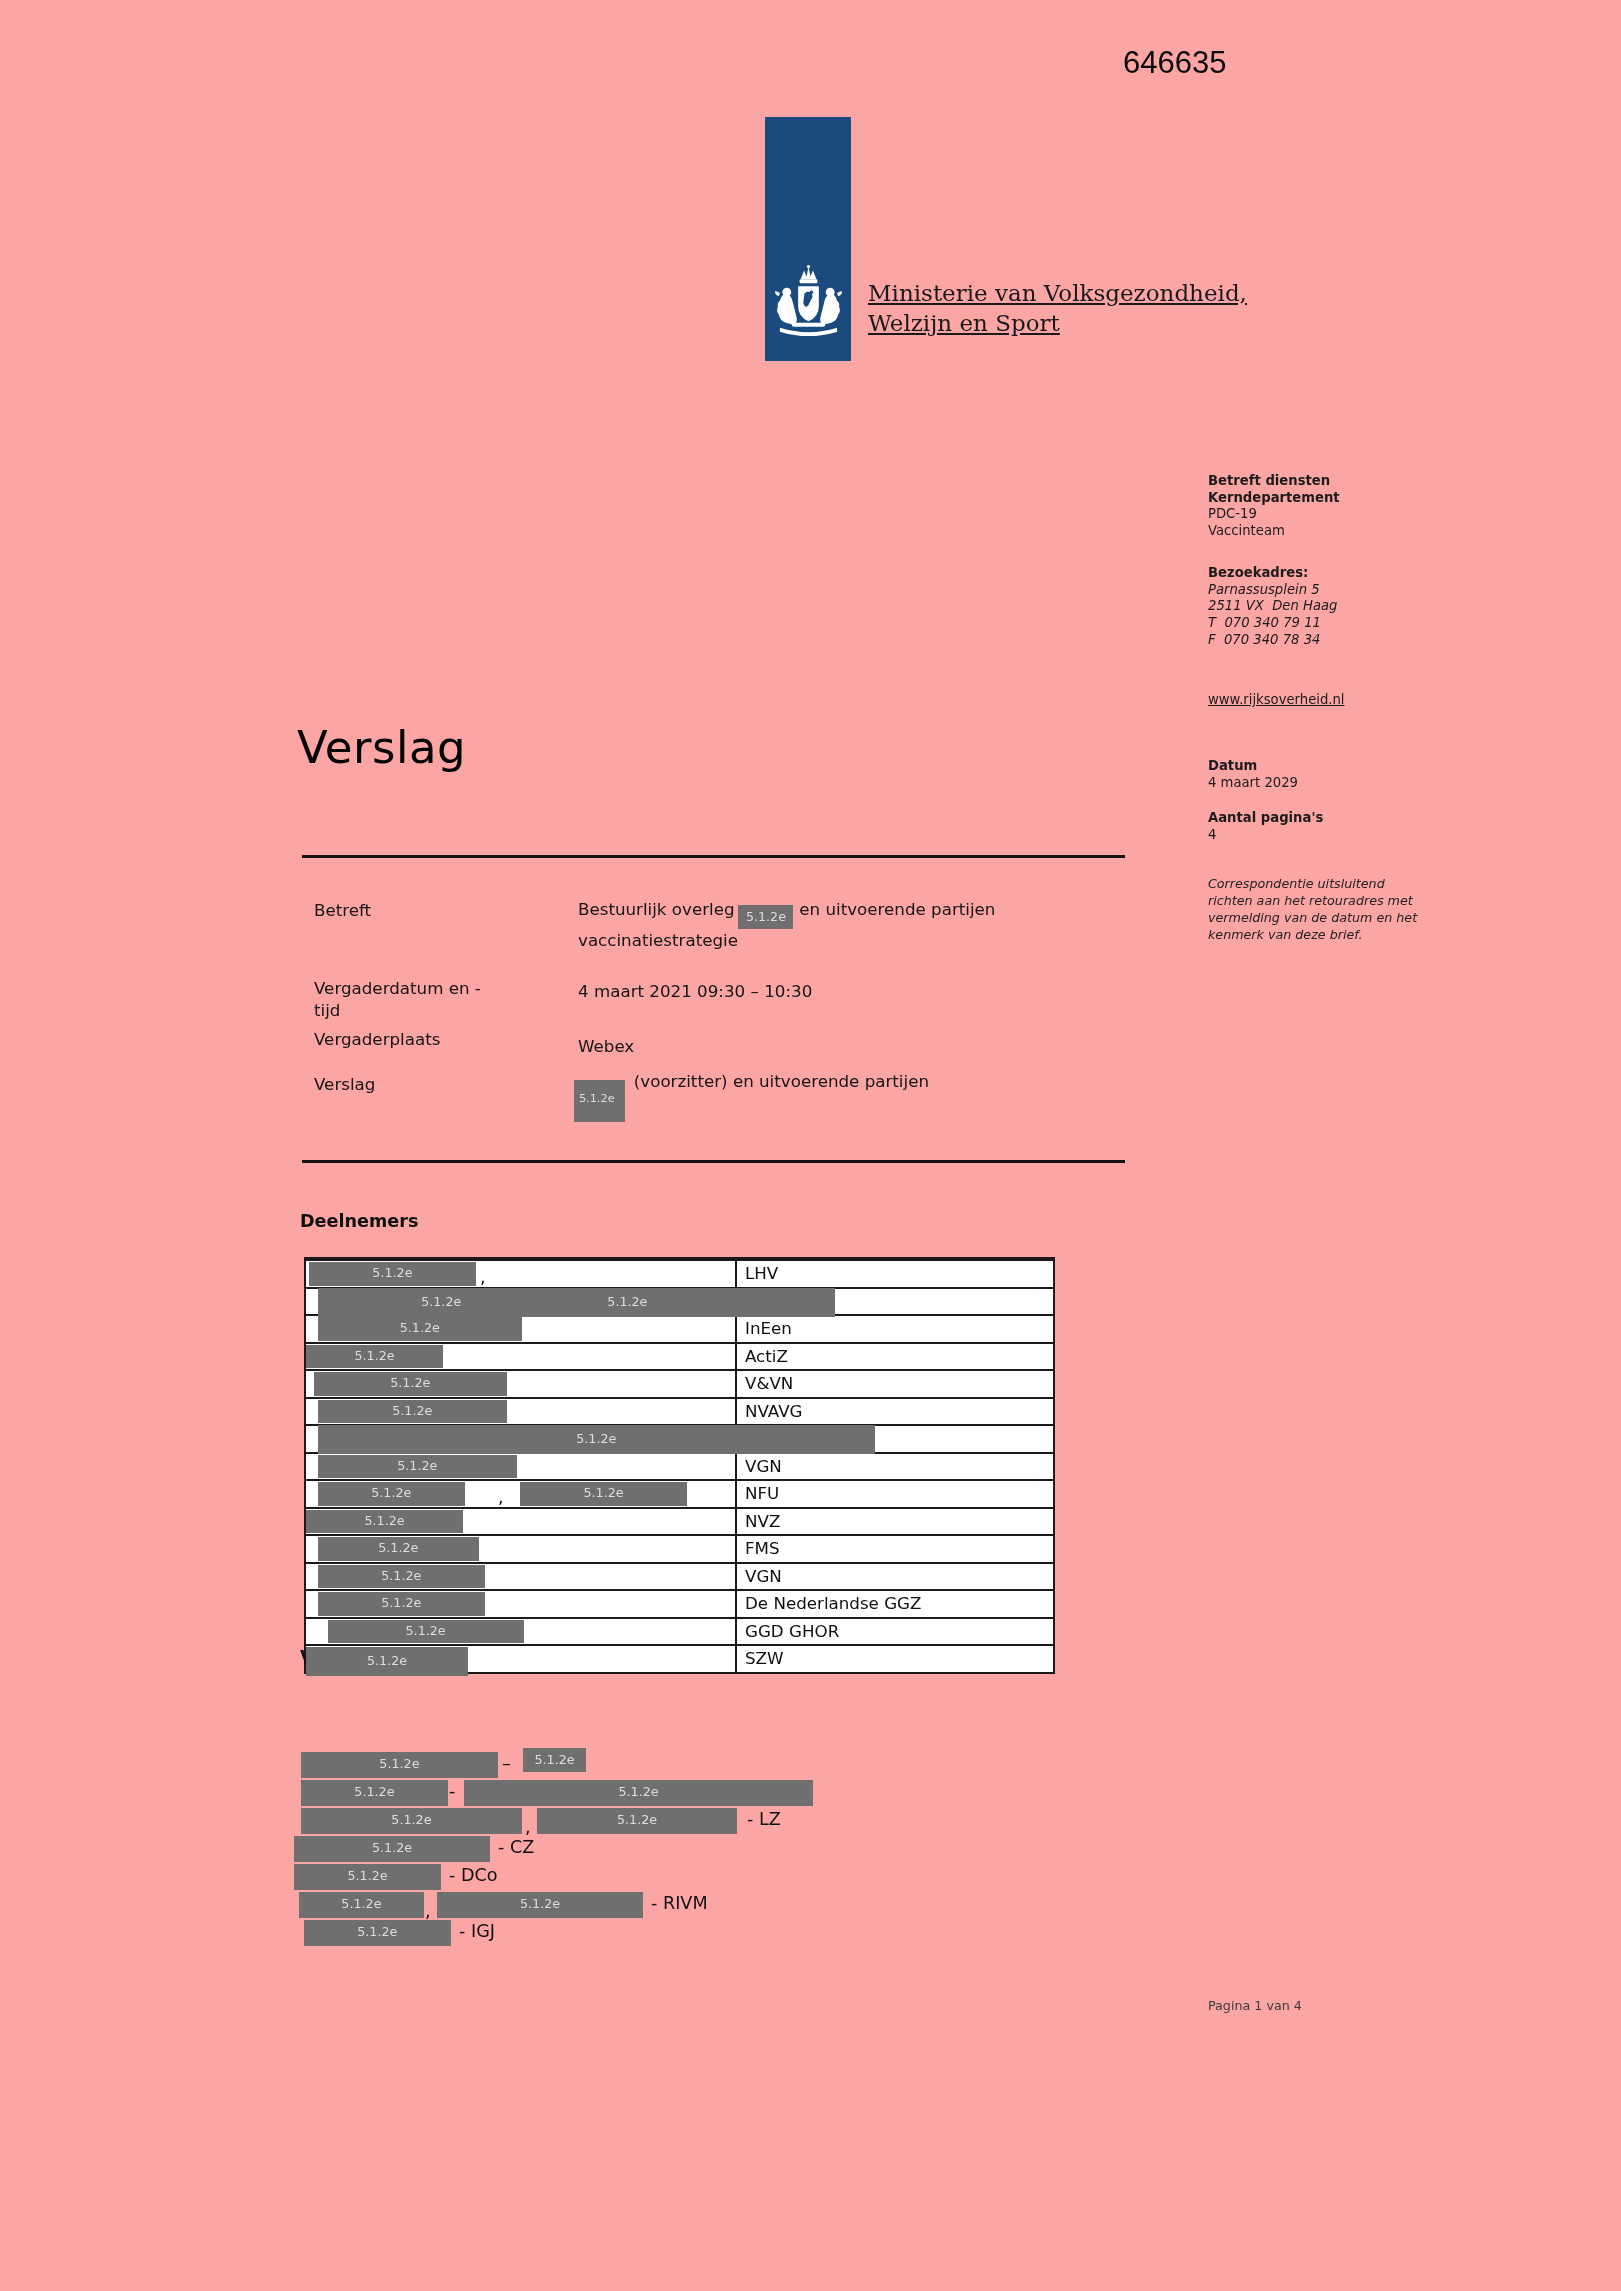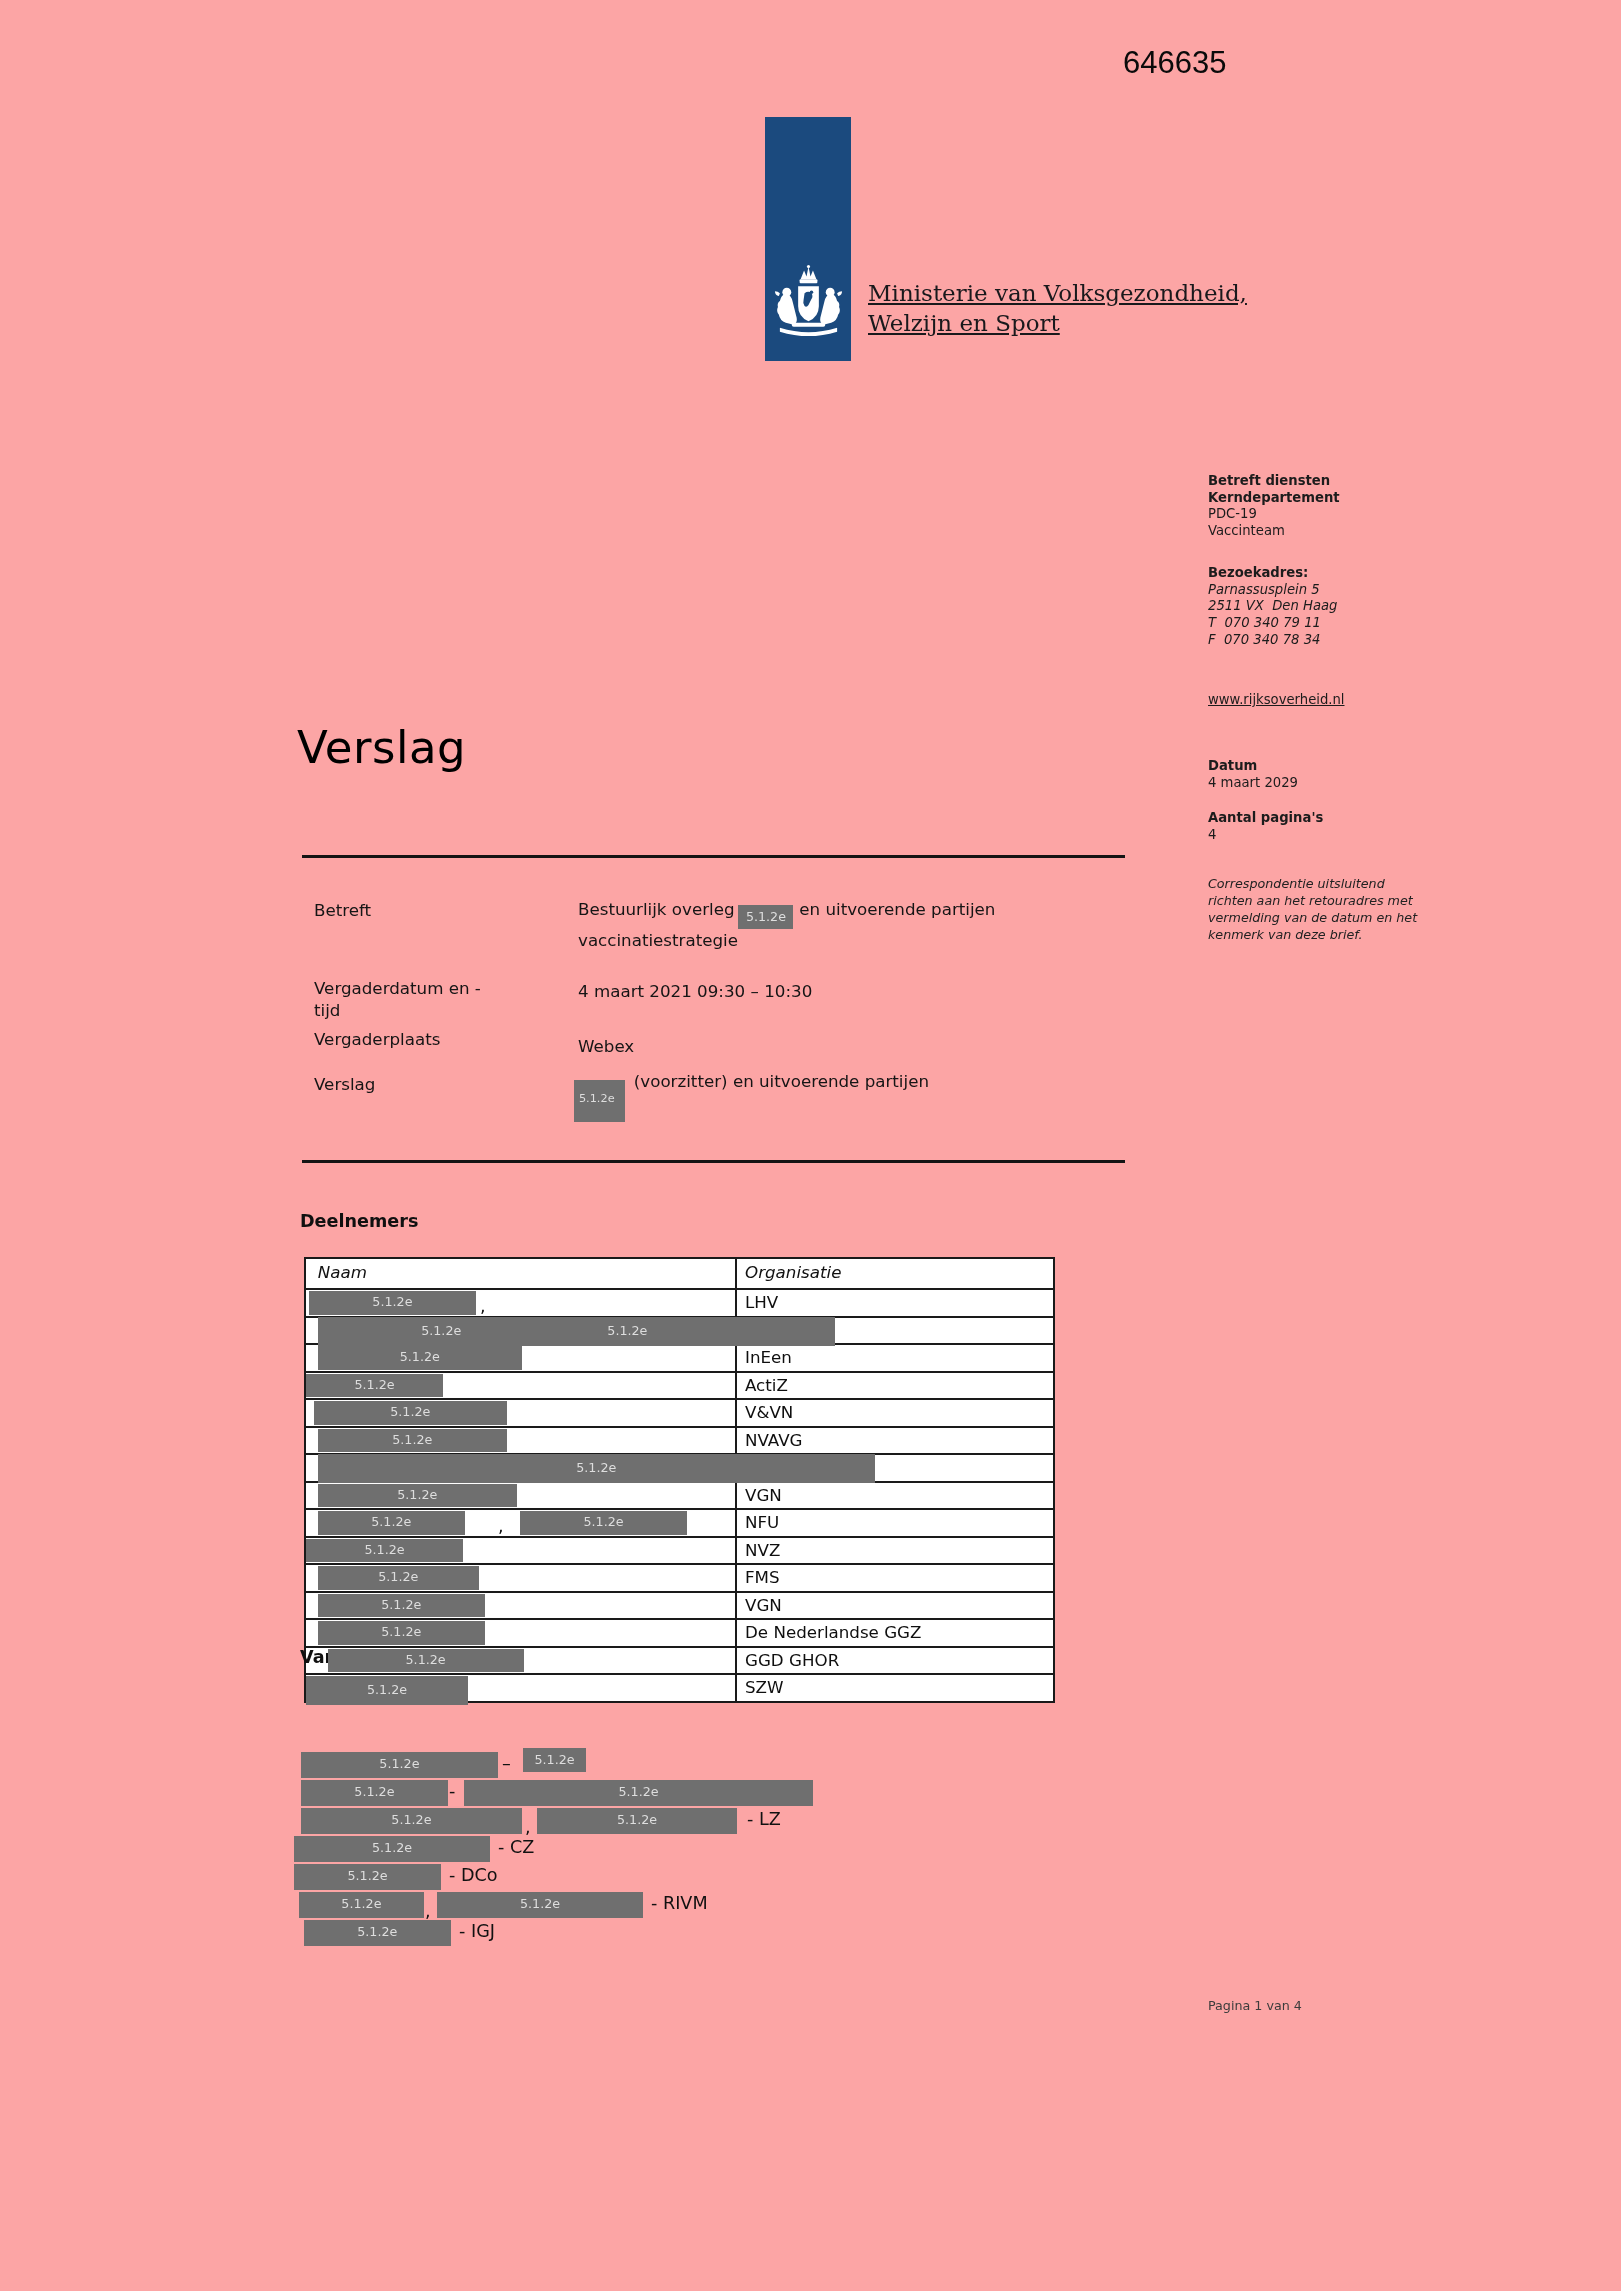--- a/index.html
+++ b/index.html
@@ -159,24 +159,20 @@
   <div class="abs meta-value" style="left:574px;top:1070px;">
     <span class="redaction-inline rd-aanwezig">
         <span>5.1.2e</span>
       </span><span>(voorzitter) en uitvoerende partijen</span>
   </div>
 
   <div class="abs section-heading" style="left:300px;top:1211px;">Deelnemers</div>
 
   <div class="abs dtable">
     <div class="divider"></div>
-    <div class="thead">
-      <div class="th" style="left:11.8px;">Naam</div>
-      <div class="th" style="left:439px;">Organisatie</div>
-    </div>
     <div id="dtable-body">
         <div class="trow">
           <div class="redaction" style="left: 2.9px; width: 167px; height: 23.5px; top: 1px;">
             <span>5.1.2e</span>
           </div>
           <span class="seg-txt comma" style="left: 174px; top: 5.9px;">,</span>
           <span class="org">LHV</span>
         </div>
         <div class="trow">
           <div class="redaction" style="left: 11.8px; width: 517px; height: 29px; top: -1px;">

